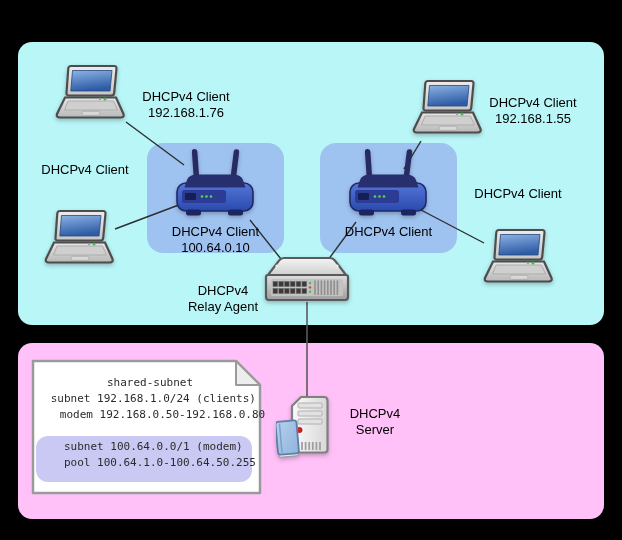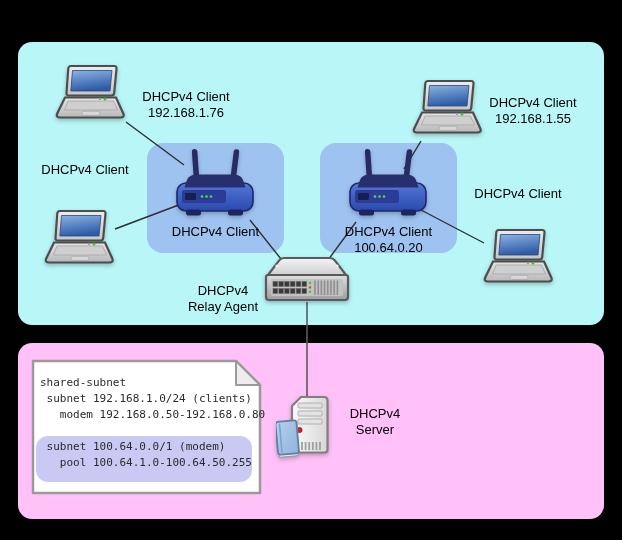--- a/index.html
+++ b/index.html
@@ -27,21 +27,21 @@
   .lbl-lap2{left:29px;top:162px;width:112px;}
   .lbl-lap3{left:477px;top:95px;width:112px;}
   .lbl-lap4{left:462px;top:186px;width:112px;}
   .lbl-rtr1{left:147px;top:224px;width:137px;}
   .lbl-rtr2{left:320px;top:224px;width:137px;}
   .lbl-relay{left:167px;top:283px;width:112px;}
   .lbl-server{left:340px;top:406px;width:70px;}
   .doc-bg{position:absolute;left:30px;top:358px;width:233px;height:138px;}
   .doc-highlight{position:absolute;left:36px;top:436px;width:216px;height:46px;border-radius:12px;background:#c9c9f4;}
   .doc-text{position:absolute;left:40px;top:375px;width:220px;
-            font-family:"DejaVu Sans Mono",monospace;font-size:11px;color:#2b2b2b;}
+            font-family:"DejaVu Sans Mono",monospace;font-size:11px;color:#2b2b2b;text-align:center;}
   .doc-line{height:16px;line-height:16px;white-space:pre;}
   .defs-holder{position:absolute;width:0;height:0;overflow:hidden;}
 </style>
 </head>
 <body>
 
 <svg class="defs-holder" aria-hidden="true">
   <defs>
     <linearGradient id="g-lid" x1="0" y1="0" x2="0" y2="1">
       <stop offset="0" stop-color="#ececec"></stop>
@@ -215,24 +215,24 @@
   </div>
   <div class="label lbl-lap3">
     <div>DHCPv4 Client</div>
     <div>192.168.1.55</div>
   </div>
   <div class="label lbl-lap4">
     <div>DHCPv4 Client</div>
   </div>
   <div class="label lbl-rtr1">
     <div>DHCPv4 Client</div>
+    <div>100.64.0.10</div>
   </div>
   <div class="label lbl-rtr2">
     <div>DHCPv4 Client</div>
-    <div>100.64.0.20</div>
   </div>
   <div class="label lbl-relay">
     <div>DHCPv4</div>
     <div>Relay Agent</div>
   </div>
   <div class="label lbl-server">
     <div>DHCPv4</div>
     <div>Server</div>
   </div>
 

